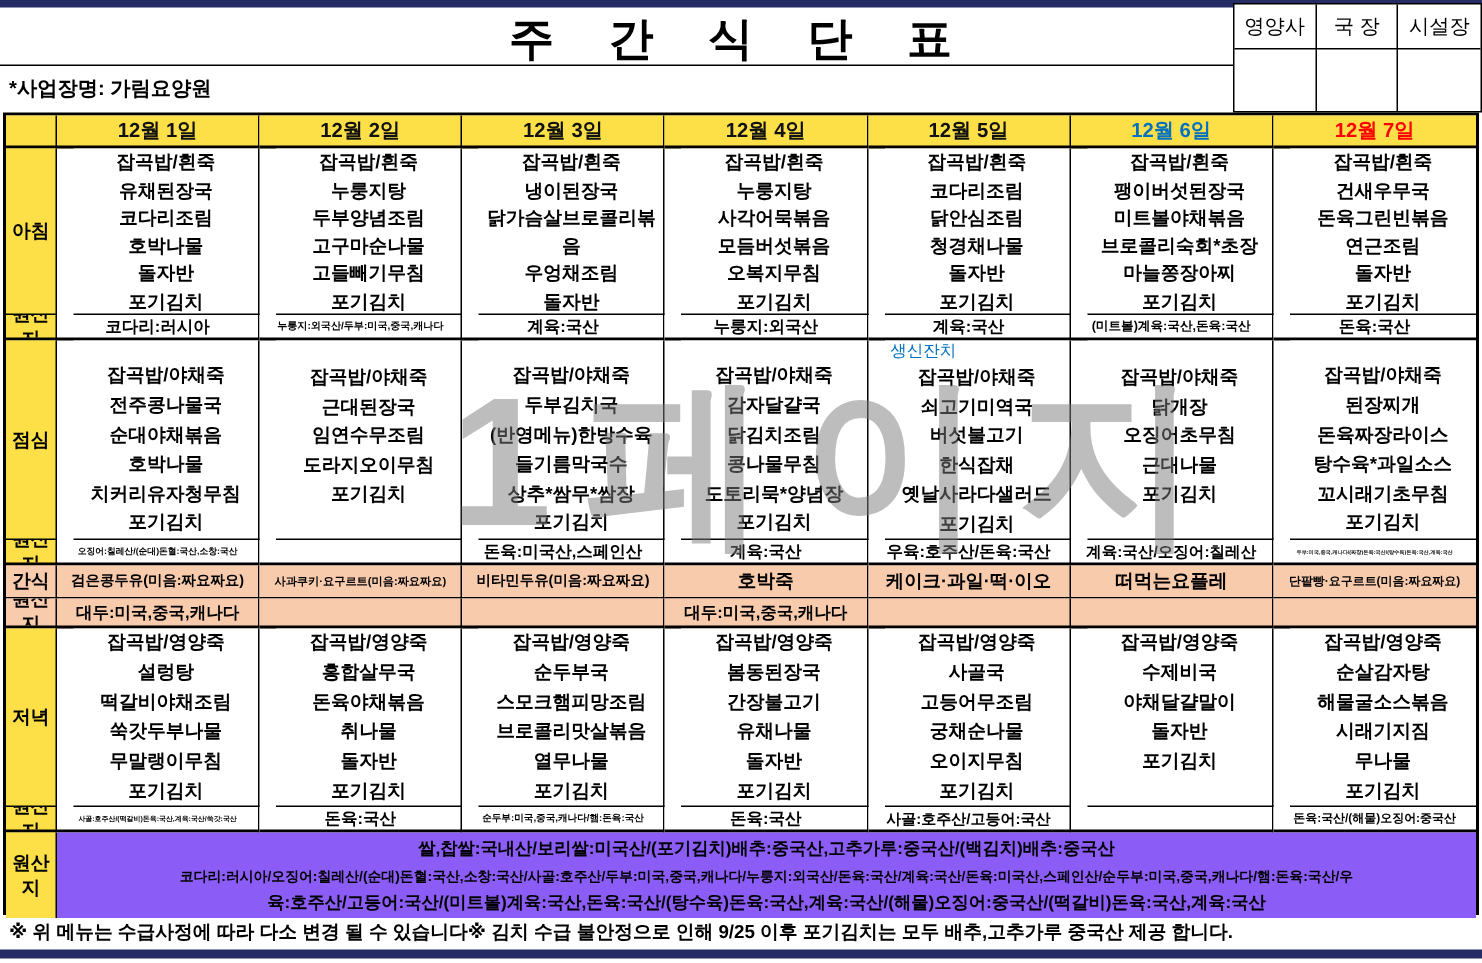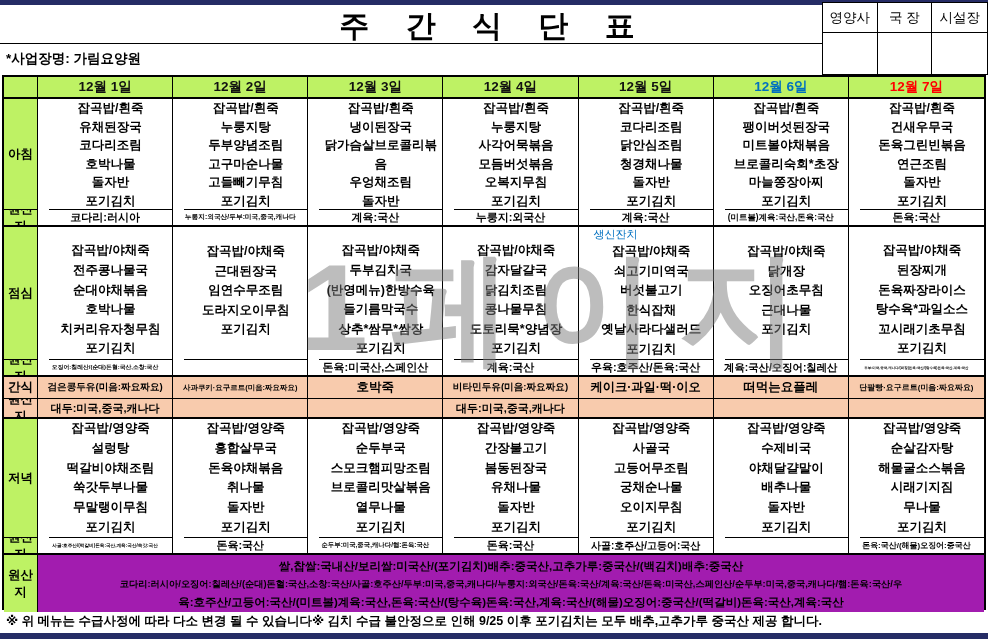--- a/index.html
+++ b/index.html
@@ -22,35 +22,35 @@
   
   #grid{position:absolute;top:75px;left:2px;width:984px;height:535px;border:2px solid #000;
         display:grid;box-sizing:border-box;
         grid-template-columns:34px repeat(7,1fr);
         grid-template-rows:22px 111px 17px 133px 17px 22px 20px 119px 17px 57px;}
   .cell{border-right:1px solid #000;border-bottom:1px solid #000;box-sizing:border-box;
         overflow:hidden;display:flex;flex-direction:column;justify-content:center;
         align-items:center;text-align:center;background:#fff;}
   .cell:nth-child(8n){border-right:none;}
   .lastrow{border-bottom:none !important;}
-  .blue{background:#bef264;}
+  .blue{background:#fde047;}
   .orange{background:#f8cbad;}
   .lbl{font-weight:bold;font-size:12.5px;}
   .datec{font-weight:bold;font-size:13.5px;border-bottom-width:2px;}
   .menu-cell{justify-content:flex-start;margin-left:11px;}
   .mi{font-size:12.5px;font-weight:bold;width:100%;}
   .b .mi{line-height:18.5px;}
   .d .mi{line-height:19.8px;}
   .l .mi{line-height:19.6px;}
   .note{height:15px;line-height:15px;font-size:11px;font-weight:normal;color:#0070c0;
         width:100%;text-align:left;padding-left:4px;box-sizing:border-box;}
   .origin-cell{font-size:11px;font-weight:bold;white-space:nowrap;}
   .thickb{border-bottom-width:2px;}
   .snack-cell{font-size:12.5px;font-weight:bold;white-space:nowrap;}
-  #bigorigin{grid-column:2 / span 7;background:#a21caf;border-right:none;text-align:center;}
+  #bigorigin{grid-column:2 / span 7;background:#8b5cf6;border-right:none;text-align:center;}
   #bigorigin .ol{font-size:11.5px;font-weight:bold;white-space:nowrap;line-height:18px;width:100%;}
   #watermark{position:absolute;top:228px;left:300px;width:640px;font-size:122px;font-weight:600;
              color:#7d7d7d;opacity:.5;letter-spacing:22px;pointer-events:none;z-index:5;
              white-space:nowrap;}
   #footer{position:absolute;top:611px;left:6px;width:978px;font-size:12.5px;font-weight:bold;
           line-height:20px;white-space:nowrap;overflow:hidden;}
 </style>
 </head>
 <body>
 
@@ -208,22 +208,22 @@
     <div class="cell origin-cell fit thickb" style="font-size: 5.85812px;">오징어:칠레산/(순대)돈혈:국산,소창:국산</div>
     <div class="cell origin-cell fit thickb"></div>
     <div class="cell origin-cell fit thickb" style="font-size: 11px;">돈육:미국산,스페인산</div>
     <div class="cell origin-cell fit thickb" style="font-size: 11px;">계육:국산</div>
     <div class="cell origin-cell fit thickb" style="font-size: 11px;">우육:호주산/돈육:국산</div>
     <div class="cell origin-cell fit thickb" style="font-size: 10.3644px;">계육:국산/오징어:칠레산</div>
     <div class="cell origin-cell fit thickb" style="font-size: 3.48178px;">두부:미국,중국,캐나다/(짜장)돈육:국산/(탕수육)돈육:국산,계육:국산</div>
     <div class="cell orange lbl">간식</div>
     <div class="cell orange snack-cell fit" style="font-size: 9.62406px;">검은콩두유(미음:짜요짜요)</div>
     <div class="cell orange snack-cell fit" style="font-size: 7.48538px;">사과쿠키·요구르트(미음:짜요짜요)</div>
+    <div class="cell orange snack-cell fit" style="font-size: 9.62406px;">비타민두유(미음:짜요짜요)</div>
     <div class="cell orange snack-cell fit" style="font-size: 12.5px;">호박죽</div>
-    <div class="cell orange snack-cell fit" style="font-size: 9.62406px;">비타민두유(미음:짜요짜요)</div>
     <div class="cell orange snack-cell fit" style="font-size: 12.2488px;">케이크·과일·떡·이오</div>
     <div class="cell orange snack-cell fit" style="font-size: 12.5px;">떠먹는요플레</div>
     <div class="cell orange snack-cell fit" style="font-size: 7.98762px;">단팥빵·요구르트(미음:짜요짜요)</div>
     <div class="cell orange lbl thickb">원산지</div>
     <div class="cell orange origin-cell fit thickb" style="font-size: 11px;">대두:미국,중국,캐나다</div>
     <div class="cell orange origin-cell fit thickb"></div>
     <div class="cell orange origin-cell fit thickb"></div>
     <div class="cell orange origin-cell fit thickb" style="font-size: 11px;">대두:미국,중국,캐나다</div>
     <div class="cell orange origin-cell fit thickb"></div>
     <div class="cell orange origin-cell fit thickb"></div>
@@ -248,39 +248,38 @@
     <div class="cell menu-cell d">
       <div class="mi">잡곡밥/영양죽</div>
       <div class="mi">순두부국</div>
       <div class="mi">스모크햄피망조림</div>
       <div class="mi">브로콜리맛살볶음</div>
       <div class="mi">열무나물</div>
       <div class="mi">포기김치</div>
     </div>
     <div class="cell menu-cell d">
       <div class="mi">잡곡밥/영양죽</div>
+      <div class="mi">봄동된장국</div>
       <div class="mi">간장불고기</div>
-      <div class="mi">봄동된장국</div>
       <div class="mi">유채나물</div>
       <div class="mi">돌자반</div>
       <div class="mi">포기김치</div>
     </div>
     <div class="cell menu-cell d">
       <div class="mi">잡곡밥/영양죽</div>
       <div class="mi">사골국</div>
       <div class="mi">고등어무조림</div>
       <div class="mi">궁채순나물</div>
       <div class="mi">오이지무침</div>
       <div class="mi">포기김치</div>
     </div>
     <div class="cell menu-cell d">
       <div class="mi">잡곡밥/영양죽</div>
       <div class="mi">수제비국</div>
       <div class="mi">야채달걀말이</div>
-      <div class="mi">배추나물</div>
       <div class="mi">돌자반</div>
       <div class="mi">포기김치</div>
     </div>
     <div class="cell menu-cell d">
       <div class="mi">잡곡밥/영양죽</div>
       <div class="mi">순살감자탕</div>
       <div class="mi">해물굴소스볶음</div>
       <div class="mi">시래기지짐</div>
       <div class="mi">무나물</div>
       <div class="mi">포기김치</div>

